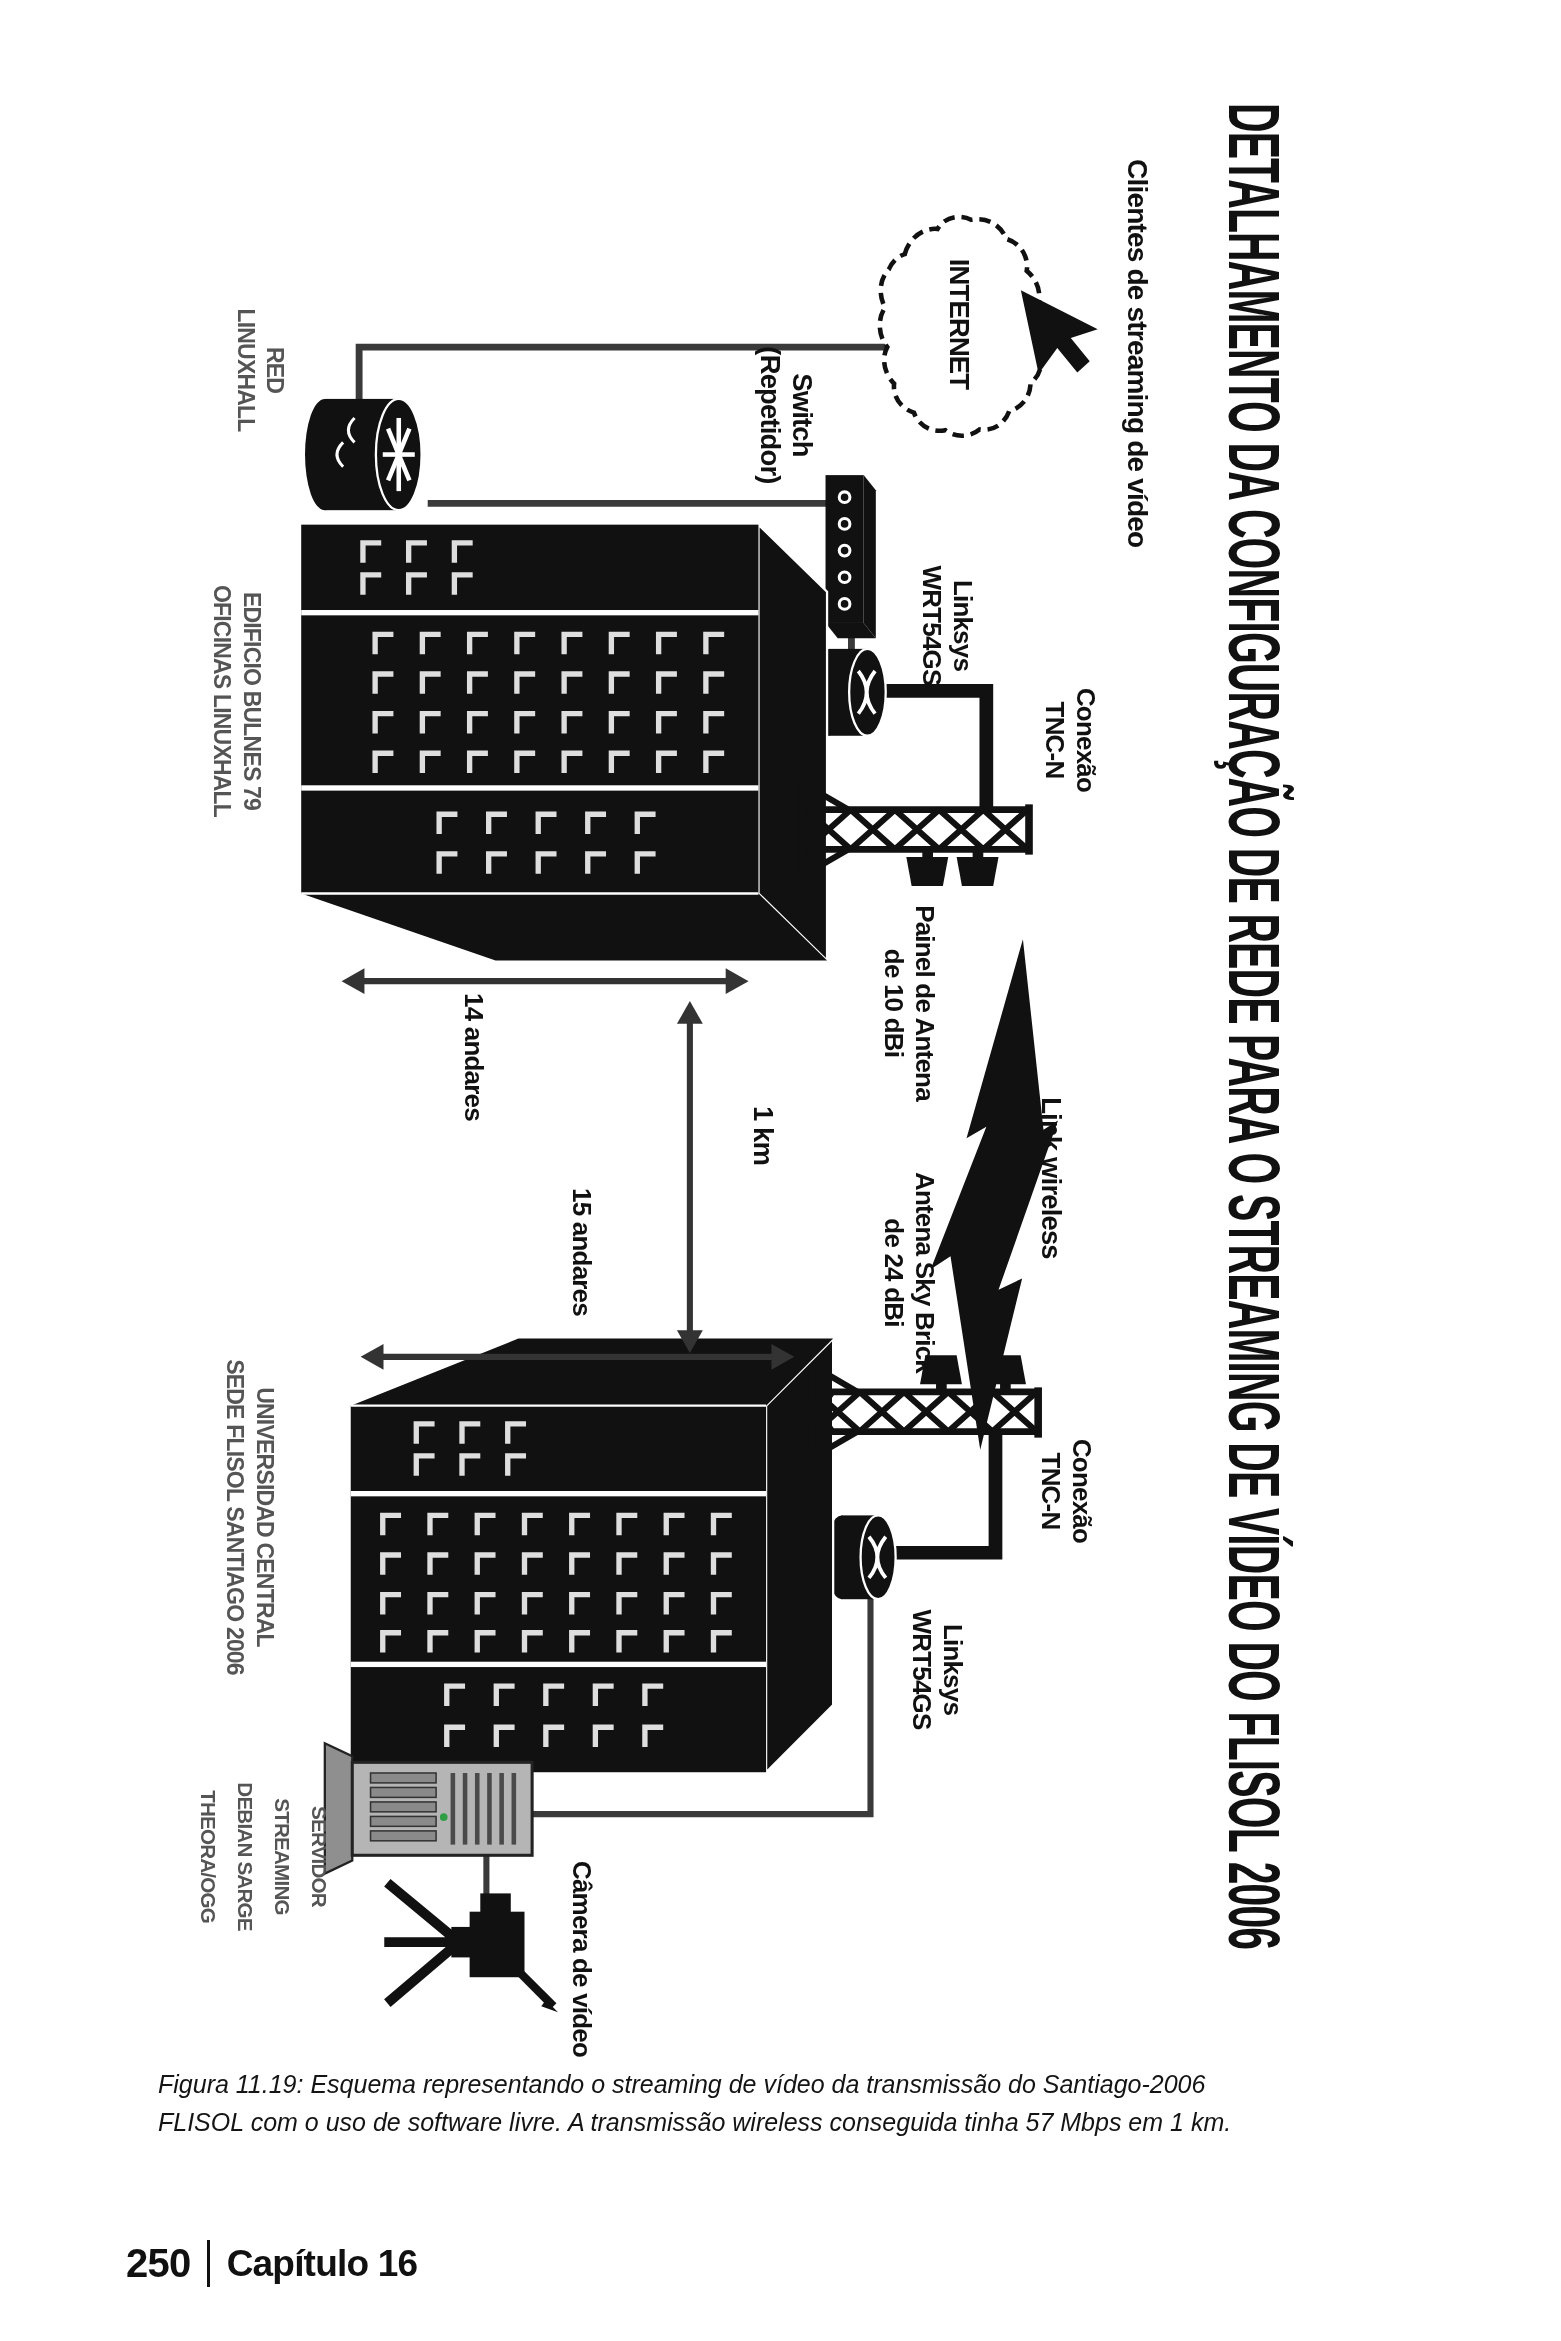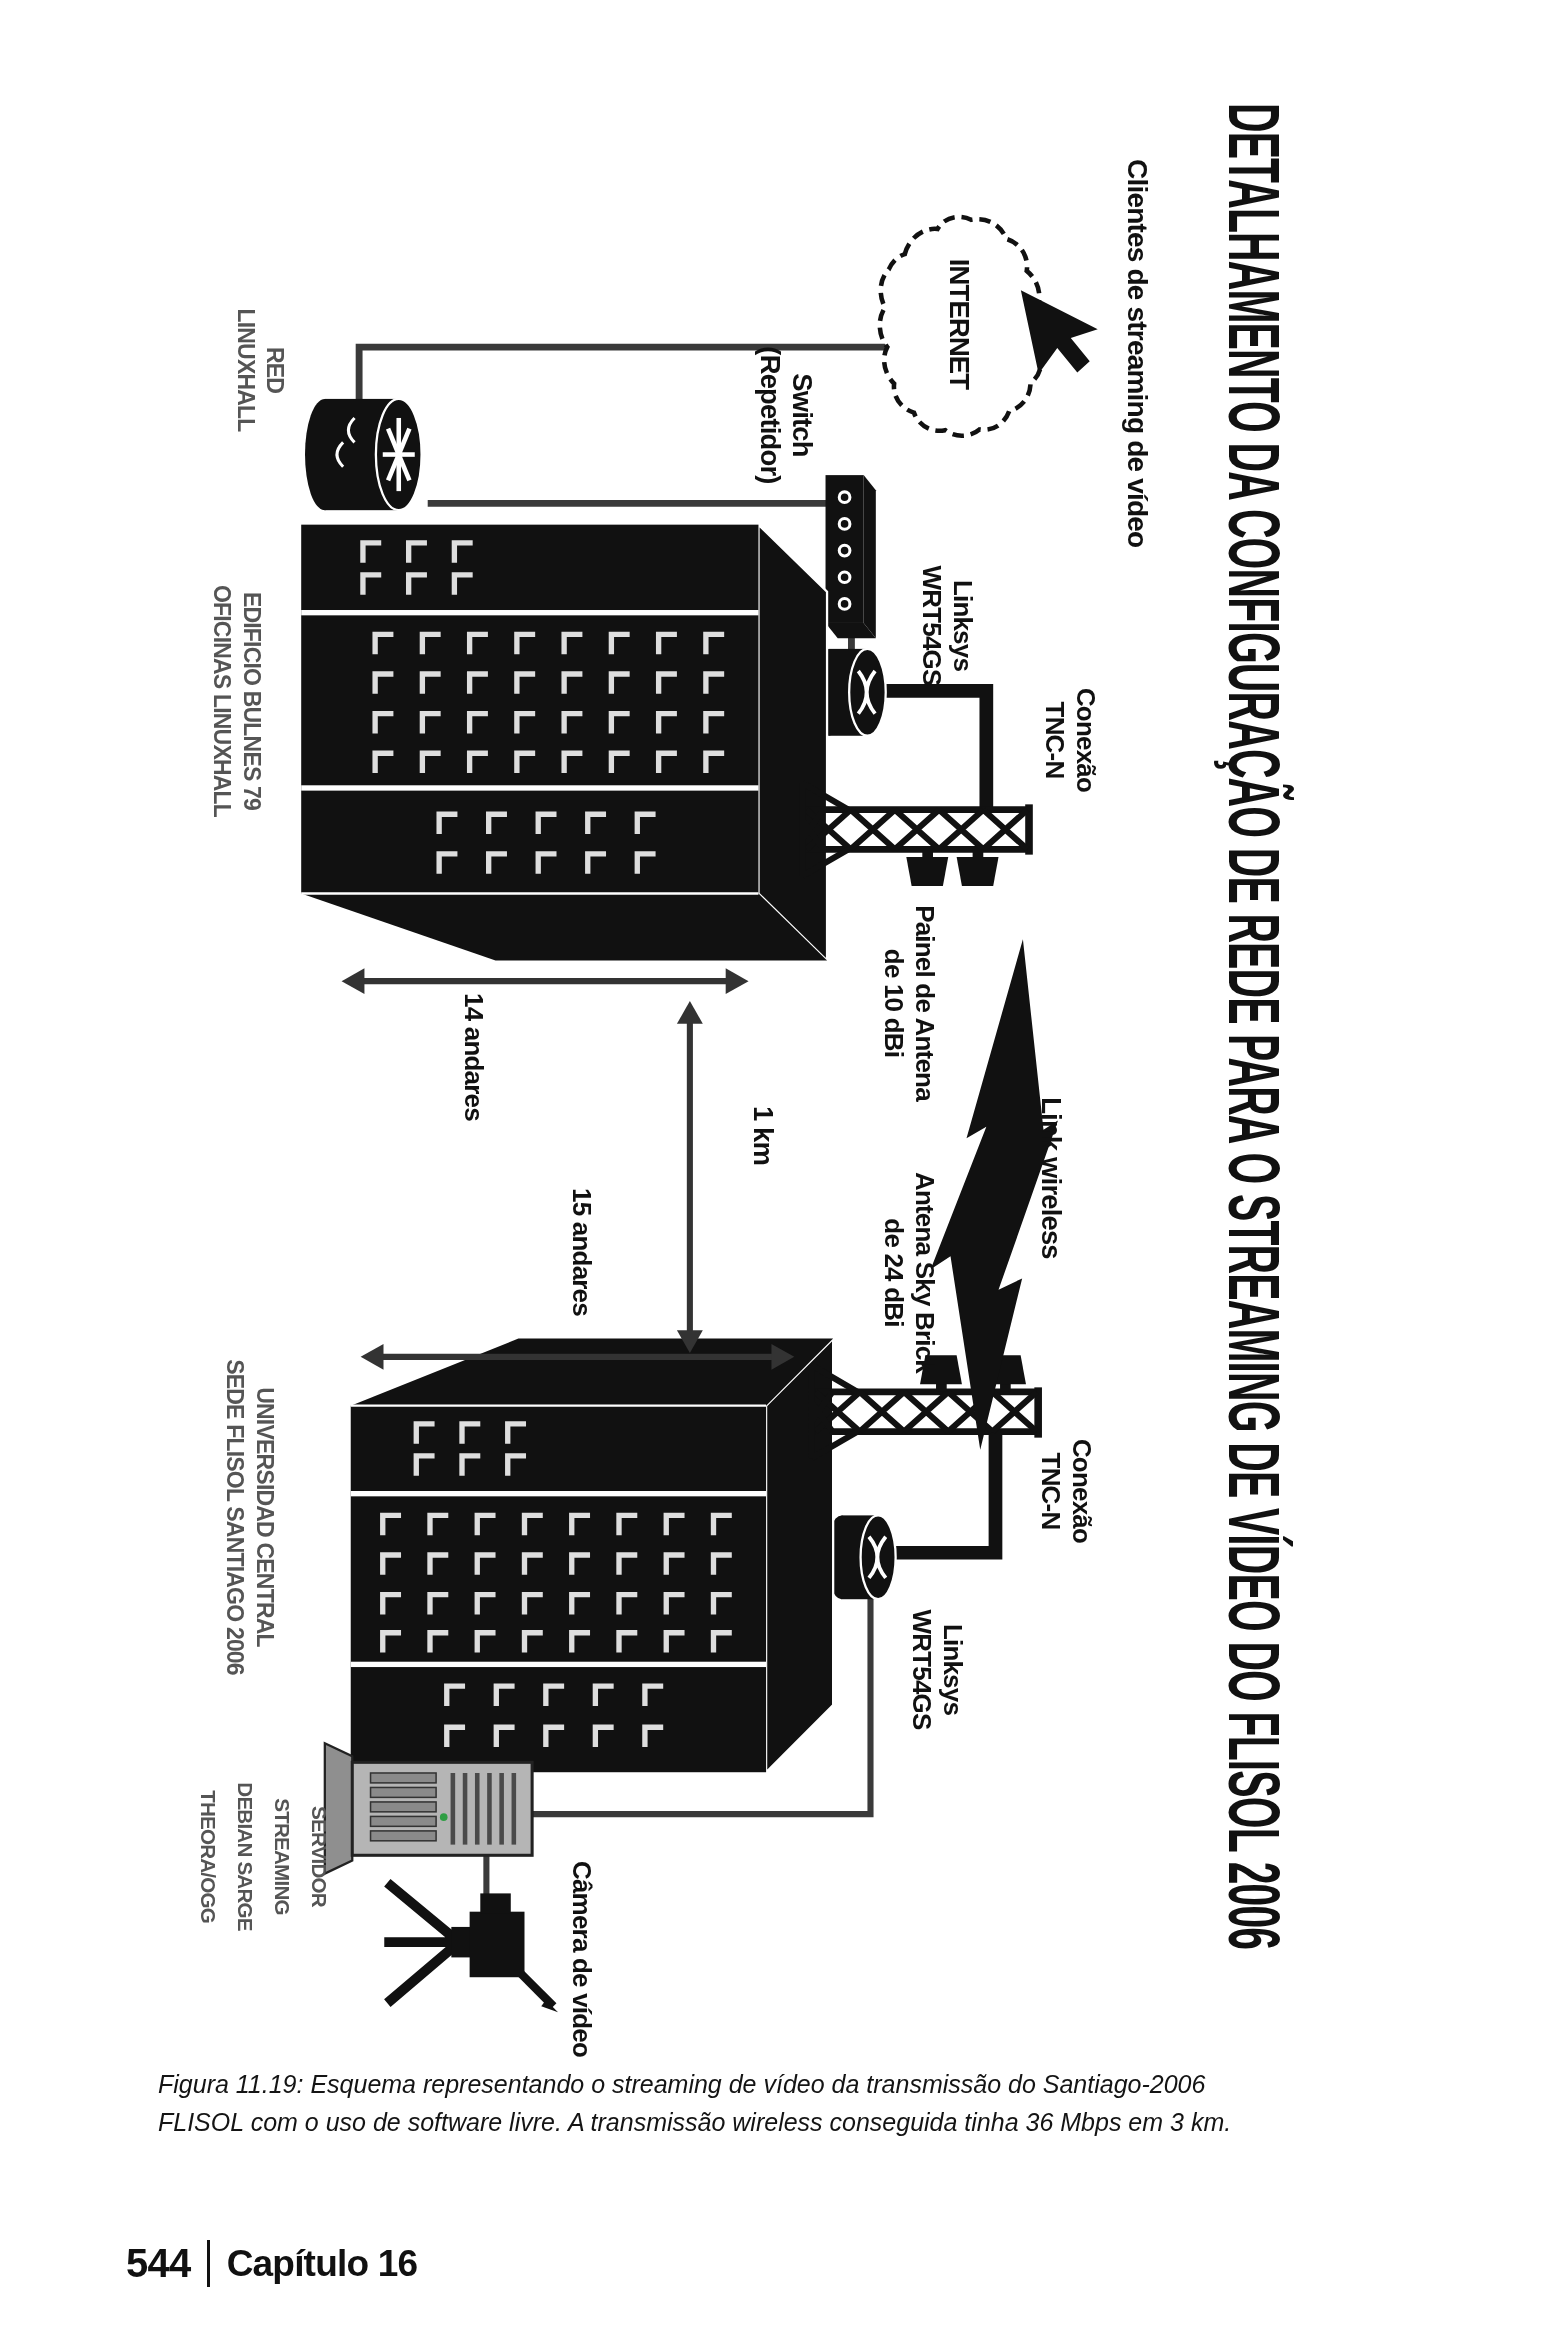--- a/index.html
+++ b/index.html
@@ -268,22 +268,22 @@
       <div>STREAMING</div>
       <div>DEBIAN SARGE</div>
       <div>THEORA/OGG</div>
     </div>
 
     <div class="lbl ctr" style="left:1776px;top:935px;width:244px;font-size:26px;">Câmera de vídeo</div>
   </div>
 
   <div id="caption">
     <span>Figura 11.19: Esquema representando o streaming de vídeo da transmissão do Santiago-2006</span><br>
-    <span>FLISOL com o uso de software livre. A transmissão wireless conseguida tinha 36 Mbps em 3 km.</span>
+    <span>FLISOL com o uso de software livre. A transmissão wireless conseguida tinha 57 Mbps em 1 km.</span>
   </div>
 
   <div id="footer">
-    <span class="num">544</span>
+    <span class="num">250</span>
     <div class="bar"></div>
     <span class="chap">Capítulo 16</span>
   </div>
 </div>
 
 
 </body></html>

